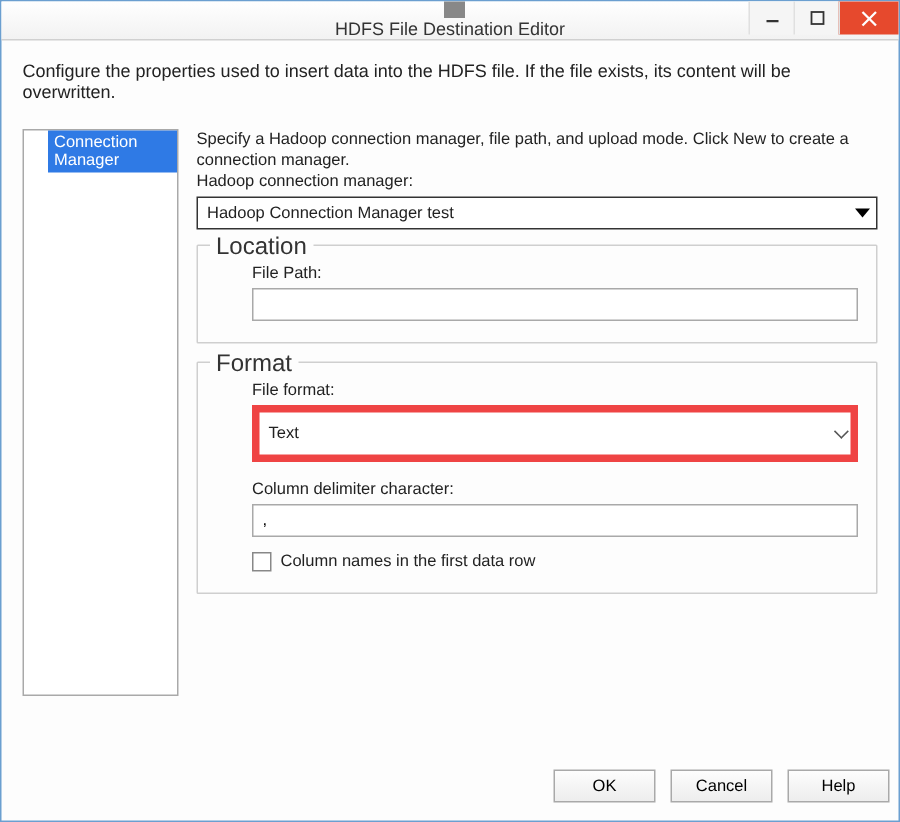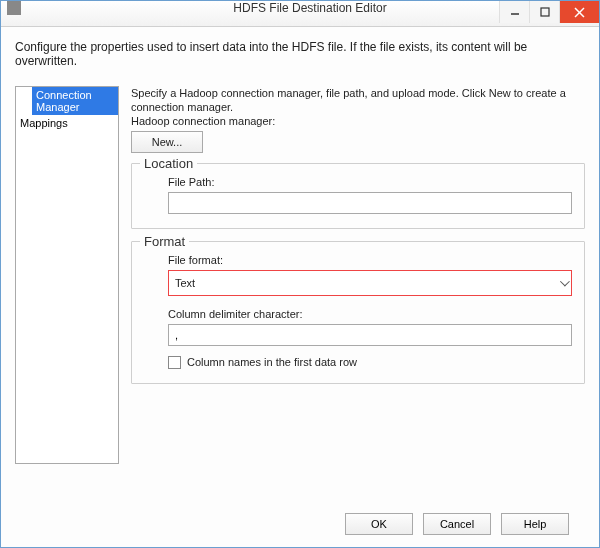--- a/index.html
+++ b/index.html
@@ -1,21 +1,21 @@
 <!DOCTYPE html>
 <html><head>
 <meta charset="utf-8">
 <style>
   * { box-sizing: border-box; font-family: "Segoe UI", Tahoma, sans-serif; }
   html, body { margin: 0; padding: 0; }
   body { background: #fff; width: 600px; height: 548px; overflow: hidden; }
 
   .window { width: 600px; height: 548px; border: 1px solid #6b9fd0; background: #fdfdfd; position: relative; }
 
-  .titlebar { height: 26px; background: linear-gradient(#fff, #f2f2f2); border-bottom: 1px solid #d0d0d0; display: flex; position: relative; }
+  .titlebar { height: 26px; background: linear-gradient(#fff, #f2f2f2); border-bottom: 1px solid #d0d0d0; display: flex; align-items: center; position: relative; flex-direction: column; }
   .title-icon { width: 14px; height: 14px; margin-left: 6px; background: #888; display: inline-block; }
   .title-text { flex: 1; text-align: center; font-size: 12px; color: #333; }
   .win-btns { position: absolute; right: 0; top: 0; height: 22px; display: flex; }
   .win-btn { width: 30px; height: 22px; display: flex; align-items: center; justify-content: center; border-left: 1px solid #e0e0e0; font-size: 11px; color: #333; background: #f5f5f5; cursor: default; }
   .win-btn.close { background: #E6492D; color: #fff; width: 40px; font-size: 13px; }
   .win-btn svg { display: block; }
 
   .body-area { position: absolute; top: 27px; left: 0; right: 0; bottom: 0; padding: 12px 14px 12px 14px; }
 
   .intro { font-size: 12px; color: #222; margin-bottom: 18px; }
@@ -31,33 +31,33 @@
   .lbl { display: block; margin-bottom: 4px; }
   .row-conn { display: flex; gap: 10px; margin-bottom: 10px; }
   .combo { flex: 1; height: 22px; border: 1px solid #333; background: #fff; position: relative; display: flex; align-items: center; padding: 0 6px; font-size: 11px; }
   .combo .arrow { position: absolute; right: 0; top: 0; width: 18px; height: 100%; display: flex; align-items: center; justify-content: center; }
   .combo .arrow::after { content: ""; border-left: 5px solid transparent; border-right: 5px solid transparent; border-top: 6px solid #000; }
 
   .btn { height: 22px; border: 1px solid #a9a9a9; background: linear-gradient(#fdfdfd,#ededed); font-size: 11px; padding: 0 14px; display: flex; align-items: center; justify-content: center; cursor: default; min-width: 60px; }
   .btn-new { width: 72px; }
 
   .group { border: 1px solid #cfcfcf; border-radius: 1px; padding: 12px 12px 14px 12px; margin-bottom: 12px; position: relative; }
-  .group-title { position: absolute; top: -8px; left: 8px; background: #fdfdfd; padding: 0 4px; font-size: 13px; color: #333; }
+  .group-title { position: absolute; top: -8px; left: 8px; background: #fdfdfd; padding: 0 4px; font-size: 16px; color: #333; }
   .group .inner { margin-left: 24px; }
 
   .txt { width: 100%; height: 22px; border: 1px solid #a9a9a9; background: #fff; padding: 0 6px; font-size: 11px; }
 
-  .select-like { width: 100%; height: 26px; border: 1px solid #ef4444; background: #fff; position: relative; display: flex; align-items: center; padding: 0 6px; font-size: 11px; }
+  .select-like { width: 100%; height: 38px; border: 5px solid #ef4444; background: #fff; position: relative; display: flex; align-items: center; padding: 0 6px; font-size: 11px; }
   .select-like .arrow2 { position: absolute; right: 4px; top: 50%; transform: translateY(-50%); }
   .select-like .arrow2::after { content: ""; display: block; width: 6px; height: 6px; border-right: 1px solid #555; border-bottom: 1px solid #555; transform: rotate(45deg) translateY(-2px); }
 
   .chk-row { display: flex; align-items: flex-start; gap: 6px; margin-top: 10px; }
   .chk { width: 13px; height: 13px; border: 1px solid #888; background: #fff; }
 
-  .footer { position: absolute; bottom: 12px; right: 30px; display: flex; gap: 10px; padding-left: 11px; }
+  .footer { position: absolute; bottom: 12px; right: 6px; display: flex; gap: 10px; padding-left: 11px; }
   .footer .btn { width: 68px; }
 </style>
 </head>
 <body>
 
 <div class="window">
 
   <div class="titlebar">
     <span class="title-icon"></span>
     <span class="title-text">HDFS File Destination Editor</span>
@@ -84,33 +84,31 @@
   <div class="body-area">
 
     <div class="intro">Configure the properties used to insert data into the HDFS file. If the file exists, its content will be overwritten.</div>
 
     <div class="main-row">
 
       <div class="nav">
         <div class="nav-item selected">
           <span>Connection Manager</span>
         </div>
-        <div class="nav-item unsel">
-          <span>Mappings</span>
-        </div>
       </div>
 
       <div class="content">
 
         <div class="desc">Specify a Hadoop connection manager, file path, and upload mode. Click New to create a connection manager.</div>
 
         <span class="lbl">Hadoop connection manager:</span>
         <div class="row-conn">
-          <div class="btn btn-new">
-            <span>New...</span>
+          <div class="combo">
+            <span>Hadoop Connection Manager test</span>
+            <span class="arrow"></span>
           </div>
         </div>
 
         <div class="group">
           <span class="group-title">Location</span>
           <div class="inner">
             <span class="lbl">File Path:</span>
             <input class="txt" type="text" value="" style="">
           </div>
         </div>

